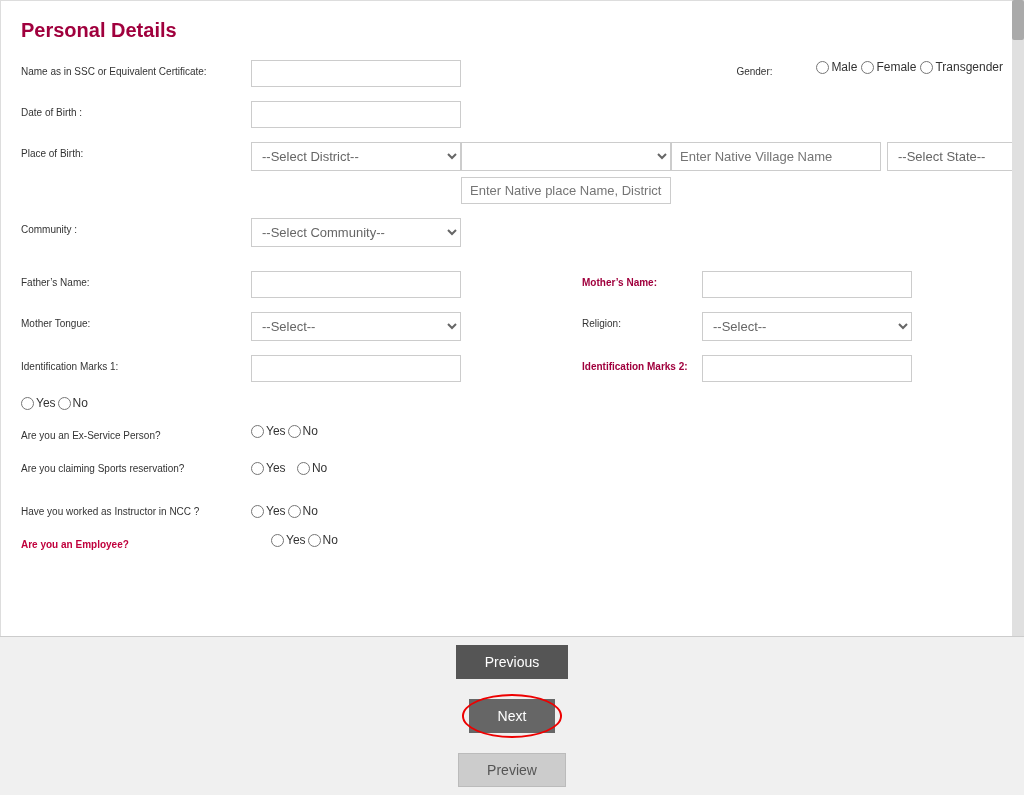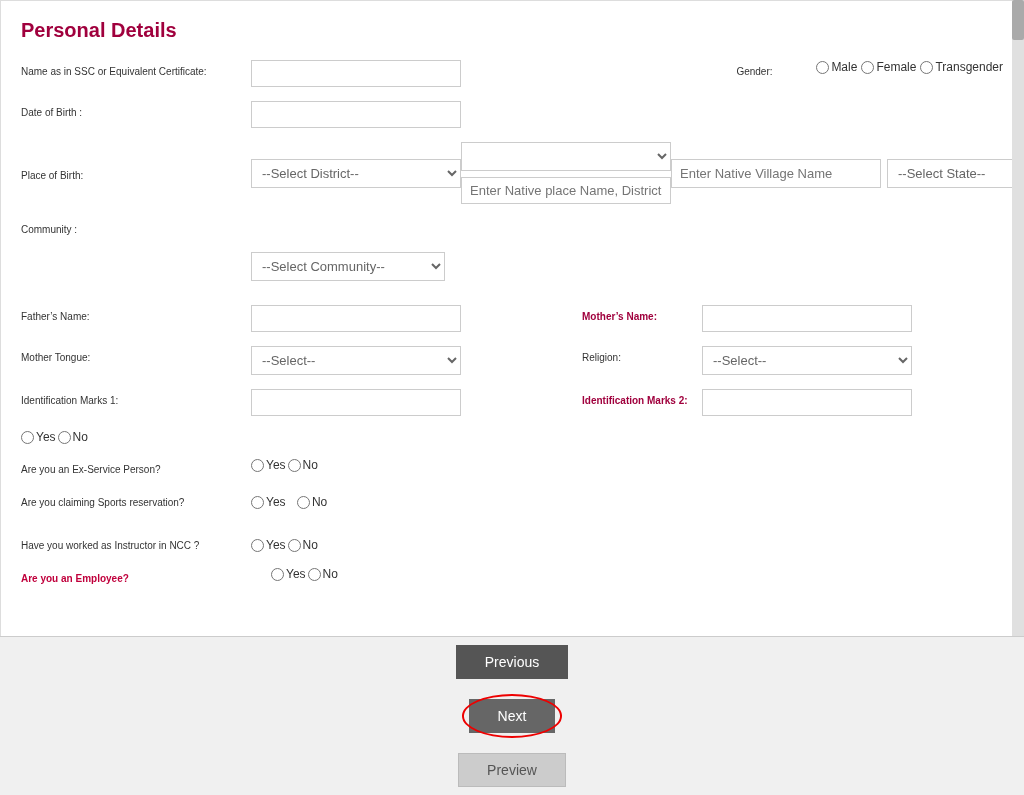--- a/index.html
+++ b/index.html
@@ -80,22 +80,21 @@
     .input-mother {
       width: 210px;
     }
     .input-id-mark {
       width: 210px;
     }
     .select-district {
       width: 210px;
     }
     .select-community {
-      width: 194px;
-      margin-top: 34px;
+      width: 210px;
     }
     .select-tongue {
       width: 210px;
     }
     .select-religion {
       width: 210px;
     }
     .select-state {
       width: 210px;
     }
@@ -224,21 +223,21 @@
       </div>
     </div>
 
     <div class="form-row">
       <div class="form-label">Date of Birth :</div>
       <div class="form-control-group">
         <input type="text" class="input-dob" style="">
       </div>
     </div>
 
-    <div class="form-row" style="align-items: center;">
+    <div class="form-row" style="align-items: flex-start;">
       <div class="form-label">Place of Birth:</div>
       <div class="form-control-group">
         <select class="select-district">
           <option>--Select District--</option>
         </select>
       </div>
       <div style="width:10px"></div>
       <div style="display:flex; flex-direction:column; gap:6px;">
         <select class="select-city" style="width:210px;">
           <option></option>

